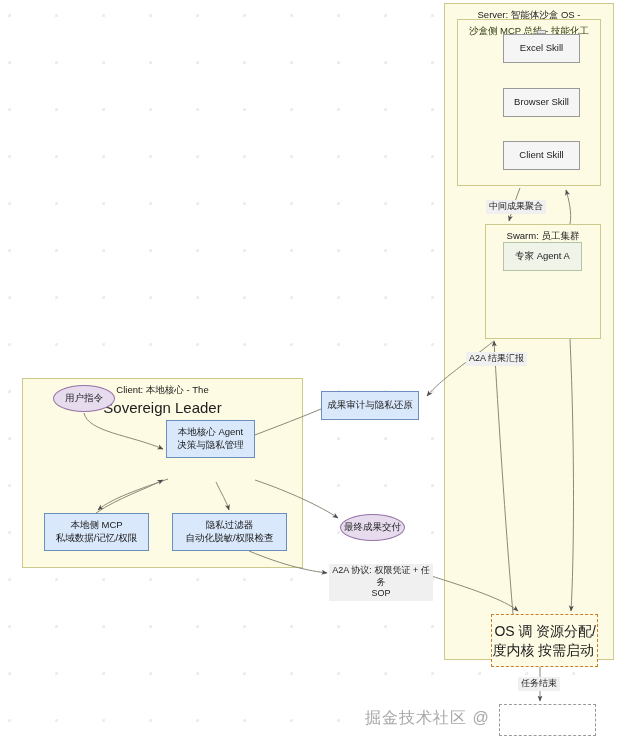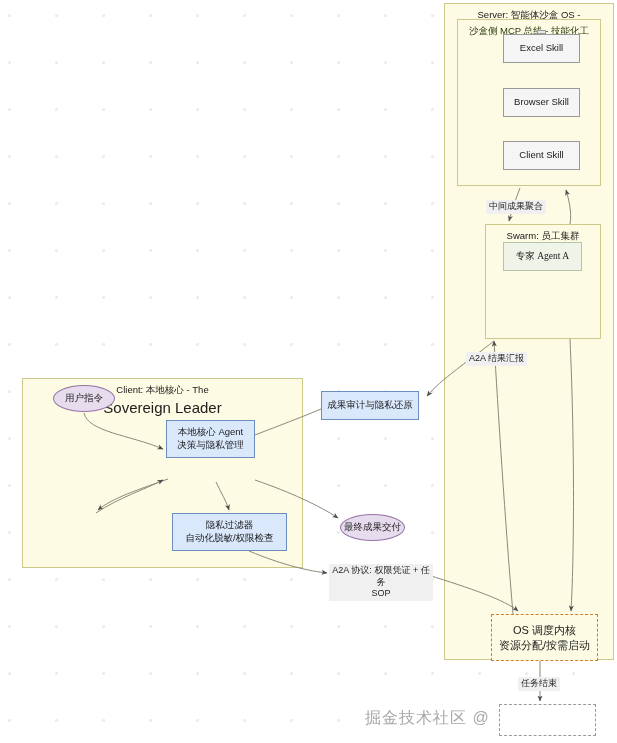--- a/index.html
+++ b/index.html
@@ -46,21 +46,21 @@
   }
   .container > .ctitle {
     position: absolute;
     left: 0; right: 0;
     text-align: center;
     color: #202020;
   }
   
   .rect { border: 1px solid #999999; background: #f5f5f5; align-items: center; }
   .rect-blue { border: 1px solid #6c8ebf; background: #dae8fc; }
-  .rect-green { border: 1px solid #b3c4a8; background: #eff3e8; font-family: Liberation Serif, serif; }
+  .rect-green { border: 1px solid #b3c4a8; background: #eff3e8; }
   .rect-dashed-orange {
     border: 1px dashed #c87f2c;
     background: #fdfbe3;
   }
   .rect-dashed-gray {
     border: 1px dashed #9a9a9a;
     background: #ffffff;
   }
   .ellipse {
     border: 1px solid #9673a6;
@@ -113,21 +113,21 @@
   </div>
 
   <div class="node container" style="left:485px; top:224px; width:116px; height:115px;">
     <div class="ctitle" style="top:5px; font-size:9.5px;">Swarm: 员工集群</div>
   </div>
 
   <div class="node rect-green" style="left:503px; top:242px; width:79px; height:29px; font-size:9.5px;">
     <span>专家 Agent A</span>
   </div>
 
-  <div class="node rect-dashed-orange multiline" style="left:491px; top:614px; width:107px; height:47px; font-size:11px; flex-direction:column;">
+  <div class="node rect-dashed-orange multiline" style="left:491px; top:614px; width:107px; height:53px; font-size:14px; flex-direction:row;">
     <span>OS 调度内核</span>
     <span>资源分配/按需启动</span>
   </div>
 
   <div class="node rect-dashed-gray" style="left:499px; top:704px; width:97px; height:32px; font-size:9.5px;">
     <span></span>
   </div>
 
   <div class="node container" style="left:22px; top:378px; width:281px; height:190px;">
     <div class="ctitle" style="top:5px; font-size:9.5px;">Client: 本地核心 - The</div>
@@ -136,20 +136,24 @@
 
   <div class="node ellipse" style="left:53px; top:385px; width:62px; height:27px; font-size:9.5px;">
     <span>用户指令</span>
   </div>
 
   <div class="node rect-blue multiline" style="left:166px; top:420px; width:89px; height:38px; font-size:9.5px; flex-direction:column;">
     <span>本地核心 Agent</span>
     <span>决策与隐私管理</span>
   </div>
 
+  <div class="node rect-blue multiline" style="left:44px; top:513px; width:105px; height:38px; font-size:9.5px; flex-direction:column;">
+    <span>本地侧 MCP</span>
+    <span>私域数据/记忆/权限</span>
+  </div>
 
   <div class="node rect-blue multiline" style="left:172px; top:513px; width:115px; height:38px; font-size:9.5px; flex-direction:column;">
     <span>隐私过滤器</span>
     <span>自动化脱敏/权限检查</span>
   </div>
 
   <div class="node rect-blue" style="left:321px; top:391px; width:98px; height:29px; font-size:9.5px;">
     <span>成果审计与隐私还原</span>
   </div>
 

